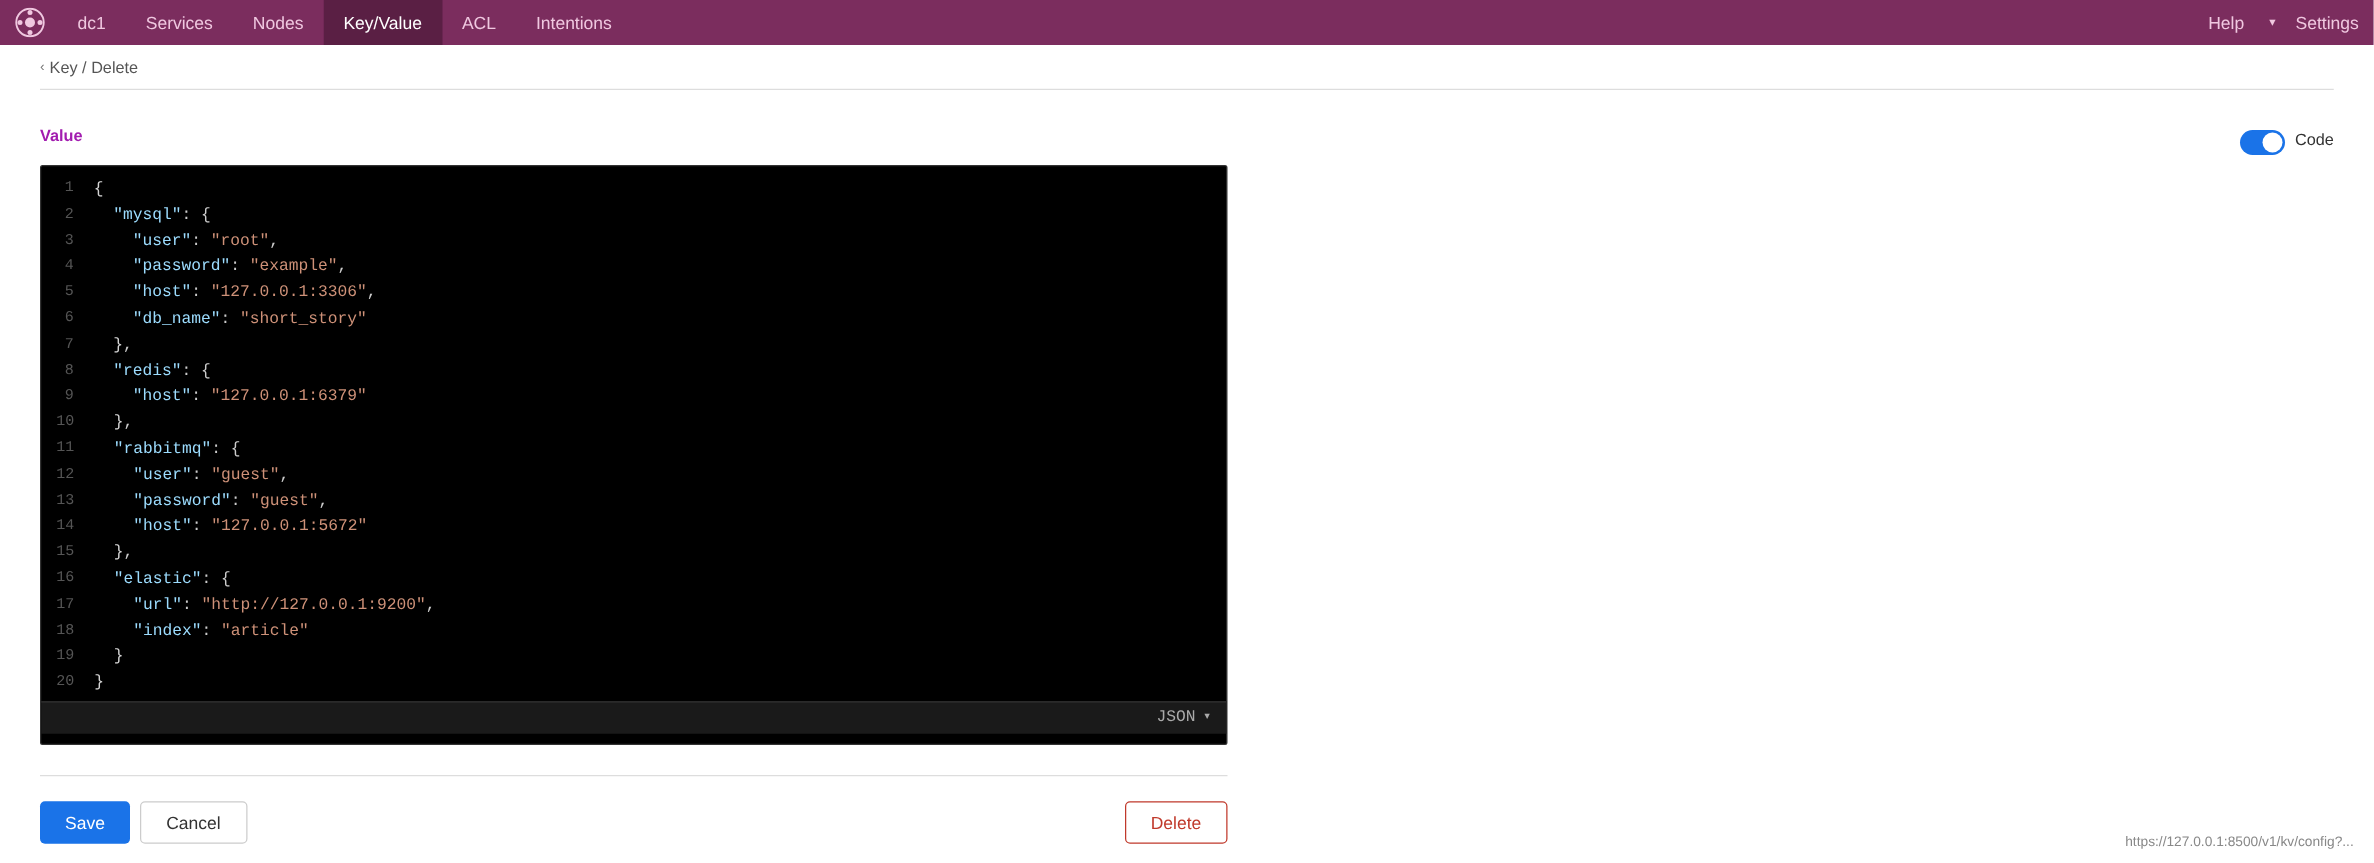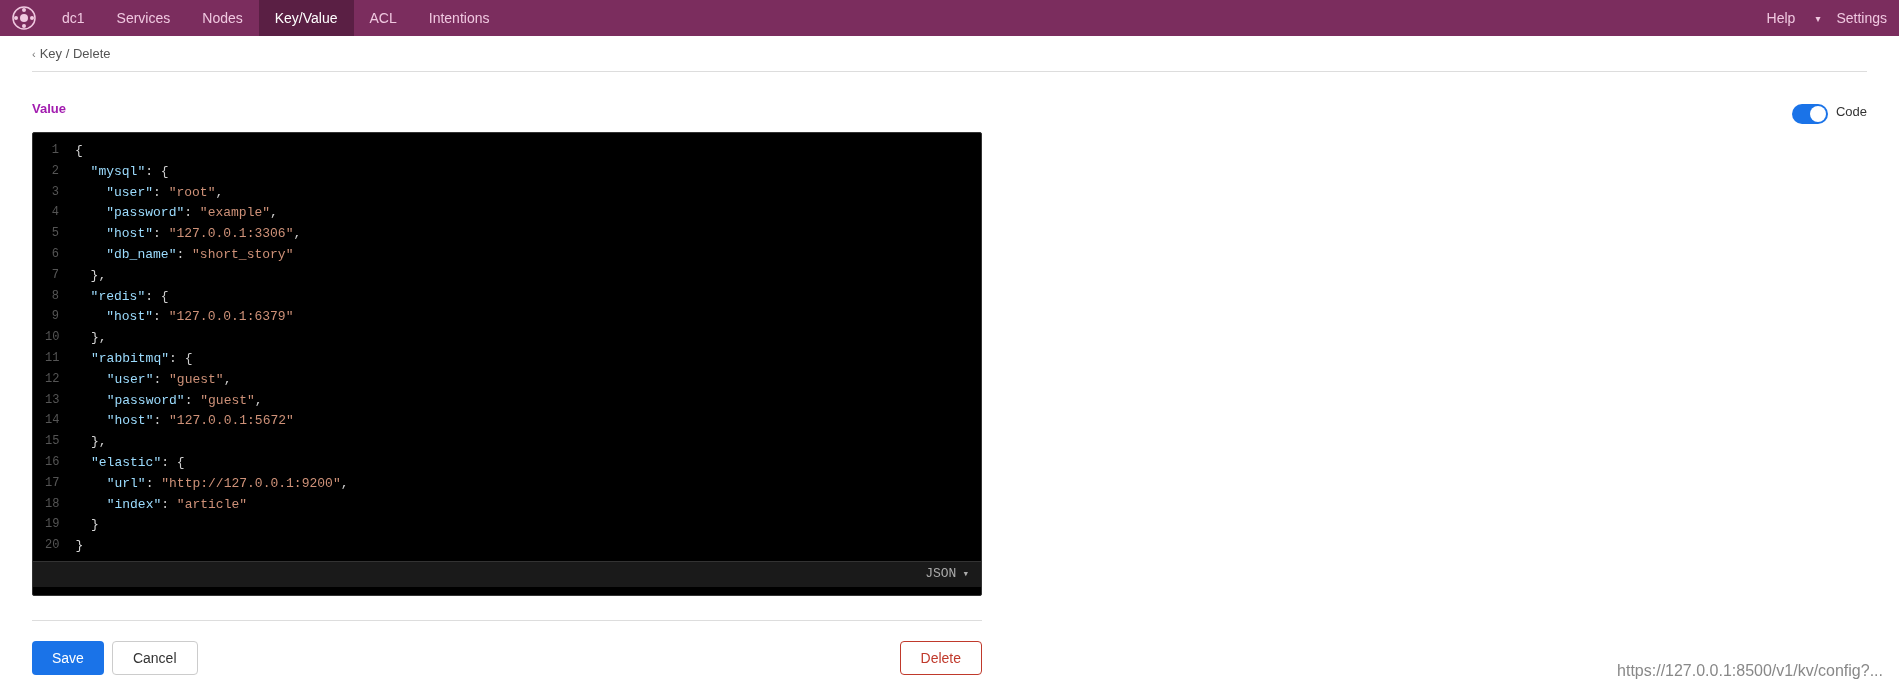--- a/index.html
+++ b/index.html
@@ -192,21 +192,21 @@
       color: #c0392b;
       border: 1px solid #c0392b;
       padding: 8px 20px;
       border-radius: 4px;
       font-size: 14px;
       cursor: pointer;
     }
 
     .footer-url {
       position: fixed; bottom: 10px; right: 16px;
-      font-size: 16px; color: #888;
+      font-size: 11px; color: #888;
     }
   </style>
 </head>
 <body>
 
 <nav class="top-nav">
   <svg class="nav-logo" viewBox="0 0 24 24" fill="none">
     <circle cx="12" cy="12" r="11" stroke="#f0c8e0" stroke-width="1.5"></circle>
     <circle cx="12" cy="12" r="4" fill="#f0c8e0"></circle>
     <circle cx="12" cy="4" r="2" fill="#f0c8e0"></circle>

